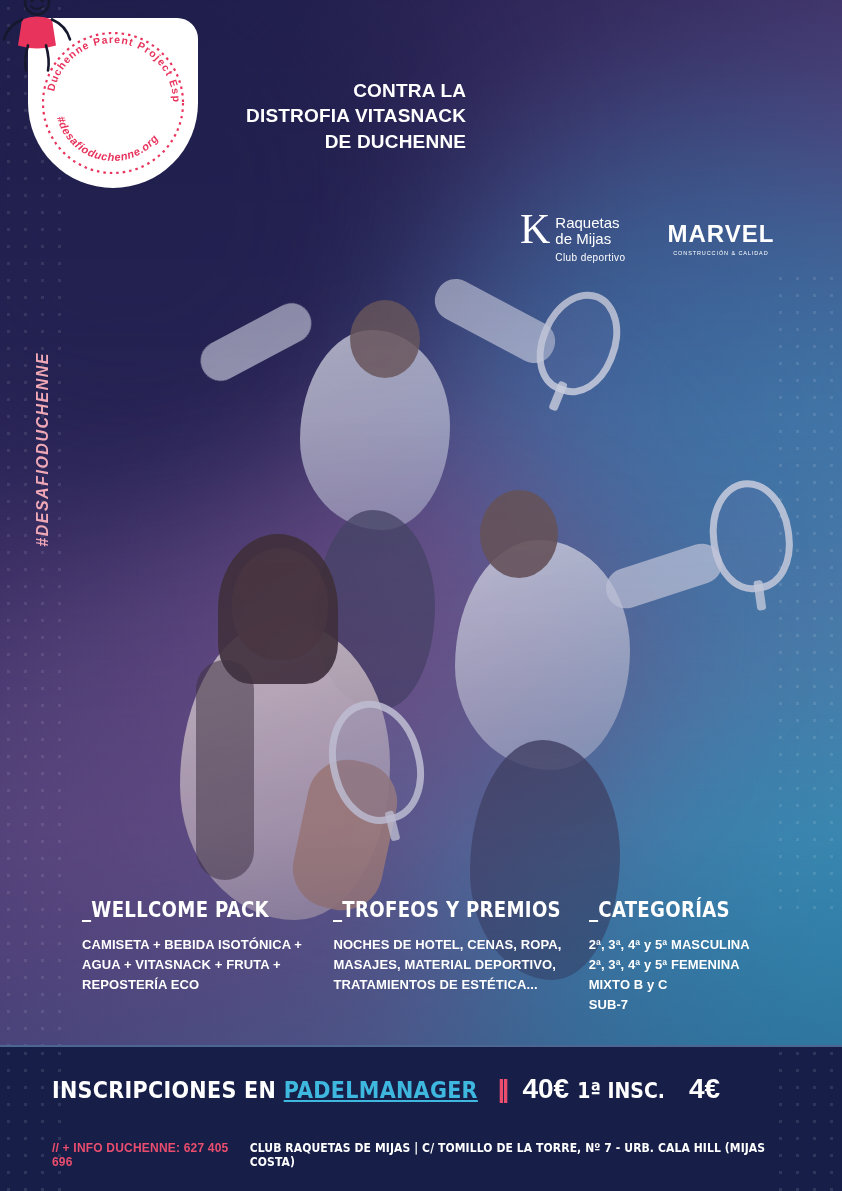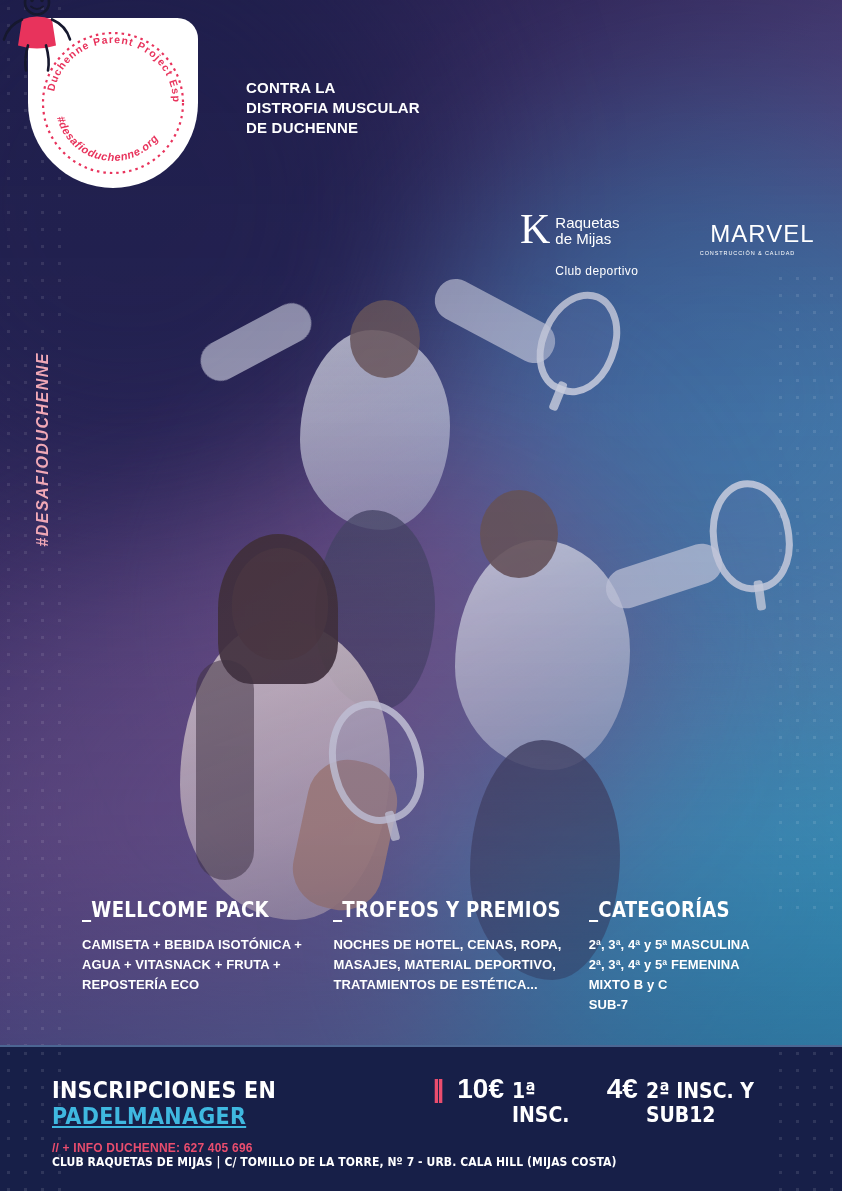--- a/index.html
+++ b/index.html
@@ -81,22 +81,23 @@
     font-family: "DejaVu Sans Condensed", "Liberation Sans Narrow", "Liberation Sans", sans-serif;
     transform: scaleX(.94); transform-origin: left center;
   }
   .t-benefico {
     font-size: 69px; font-weight: 300; letter-spacing: -1px;
     color: #c9d7e6; line-height: .98; margin-top: 2px;
     transform: scaleX(.95); transform-origin: left center;
   }
   .sub-block {
     position: absolute; left: 246px; top: 78px;
-    color: #fff; font-size: 15px; font-weight: 700; line-height: 1.34;
+    color: #fff; font-size: 19px; font-weight: 700; line-height: 1.34;
     letter-spacing: .2px;
+    text-align: right;
   }
   .sub-block span { position: relative; display: inline-block; }
   .sub-block span:before {
     content: ""; position: absolute; left: -2px; right: -2px; top: 55%; height: 6px;
     background: rgba(235,76,120,.85); z-index: -1;
   }
   .dates {
     margin-top: 14px; font-size: 41px; font-weight: 700; letter-spacing: .5px;
     font-family: "DejaVu Sans Condensed", "Liberation Sans Narrow", "Liberation Sans", sans-serif;
     transform: scaleX(.95); transform-origin: left center;
@@ -106,23 +107,23 @@
 
   
   .sponsors { position: absolute; left: 520px; top: 212px; display: flex; align-items: flex-start; gap: 42px; }
   .spon-raq { display: flex; align-items: flex-start; color: #fff; }
   .spon-raq .k {
     font-size: 42px; font-weight: 300; line-height: .82; font-family: "Liberation Serif", serif; margin-right: 5px;
   }
   .spon-raq .txt { padding-top: 3px; line-height: 1.08; }
   .spon-raq .r1 { font-size: 15px; font-weight: 400; }
   .spon-raq .r2 { font-size: 15px; font-weight: 400; }
-  .spon-raq .r3 { font-size: 12px; letter-spacing: .4px; margin-top: 18px; }
+  .spon-raq .r3 { font-size: 10px; letter-spacing: .4px; margin-top: 6px; }
   .spon-marvel { color: #fff; text-align: center; padding-top: 8px; }
-  .spon-marvel .m1 { font-size: 24px; font-weight: 400; letter-spacing: 1px; margin-left: 30px; }
+  .spon-marvel .m1 { font-size: 24px; font-weight: 700; letter-spacing: 1px; }
   .spon-marvel .m2 { font-size: 5.5px; letter-spacing: .9px; margin-top: 2px; }
 
   
   .vtag {
     position: absolute; left: 34px; top: 352px;
     color: #f0a8b6; font-size: 16px; font-weight: 700; font-style: italic;
     letter-spacing: 1.5px;
     writing-mode: vertical-rl; transform: rotate(180deg);
   }
 
@@ -168,21 +169,21 @@
   }
   .f-pm { color: #3fb8e0; text-decoration: underline; }
   .f-bars { color: #ea4d6e; font-size: 26px; font-weight: 700; margin: 0 16px 0 20px; letter-spacing: -3px; }
   .f-price { font-size: 28px; font-weight: 700; }
   .f-label { font-size: 21px; font-weight: 700; margin-left: 8px;
     font-family: "DejaVu Sans Condensed", "Liberation Sans Narrow", "Liberation Sans", sans-serif; }
   .f-gap { width: 24px; display: inline-block; }
 
   .foot-bottom {
     position: absolute; left: 52px; right: 36px; bottom: 22px;
-    display: flex; justify-content: space-between; align-items: baseline; flex-direction: column;
+    display: flex; justify-content: space-between; align-items: baseline;
   }
   .f-info { color: #ea4d6e; font-size: 12px; font-weight: 700; letter-spacing: .2px; }
   .f-info .f-phone { color: #ea4d6e; }
   .f-addr { color: #fff; font-size: 12px; font-weight: 700; letter-spacing: .1px;
     font-family: "DejaVu Sans Condensed", "Liberation Sans Narrow", "Liberation Sans", sans-serif; }
 </style>
 </head>
 <body>
 
 <div class="poster">
@@ -253,21 +254,21 @@
         <path d="M54 32 q14 6 18 20" stroke="#16182e" stroke-width="2.6" fill="none" stroke-linecap="round"></path>
         <path d="M30 58 q-4 14 -2 25" stroke="#16182e" stroke-width="2.6" fill="none" stroke-linecap="round"></path>
         <path d="M48 58 q4 14 2 25" stroke="#16182e" stroke-width="2.6" fill="none" stroke-linecap="round"></path>
       </svg>
     </div>
   </div>
 
 
   <div class="sub-block">
     <span>CONTRA LA</span><br>
-    <span>DISTROFIA MUSCULAR</span><br>
+    <span>DISTROFIA VITASNACK</span><br>
     <span>DE DUCHENNE</span>
   </div>
 
   <div class="sponsors">
     <div class="spon-raq">
       <div class="k">K</div>
       <div class="txt">
         <div class="r1">Raquetas</div>
         <div class="r2">de Mijas</div>
         <div class="r3">Club deportivo</div>
@@ -301,25 +302,24 @@
 
   <div class="footer">
     <div class="foot-dots"></div>
     <div class="foot-dots-r"></div>
 
     <div class="foot-main">
       <div class="f-insc">
         <span>INSCRIPCIONES EN </span><span class="f-pm">PADELMANAGER</span>
       </div>
       <div class="f-bars">||</div>
-      <div class="f-price">10€</div>
+      <div class="f-price">40€</div>
       <div class="f-label">1ª INSC.</div>
       <span class="f-gap"></span>
       <div class="f-price">4€</div>
-      <div class="f-label">2ª INSC. Y SUB12</div>
     </div>
 
     <div class="foot-bottom">
       <div class="f-info">
         <span>// + INFO DUCHENNE:</span>
         <span class="f-phone">627 405 696</span>
       </div>
       <div class="f-addr">CLUB RAQUETAS DE MIJAS  |  C/ TOMILLO DE LA TORRE, Nº 7 - URB. CALA HILL (MIJAS COSTA)</div>
     </div>
   </div>

